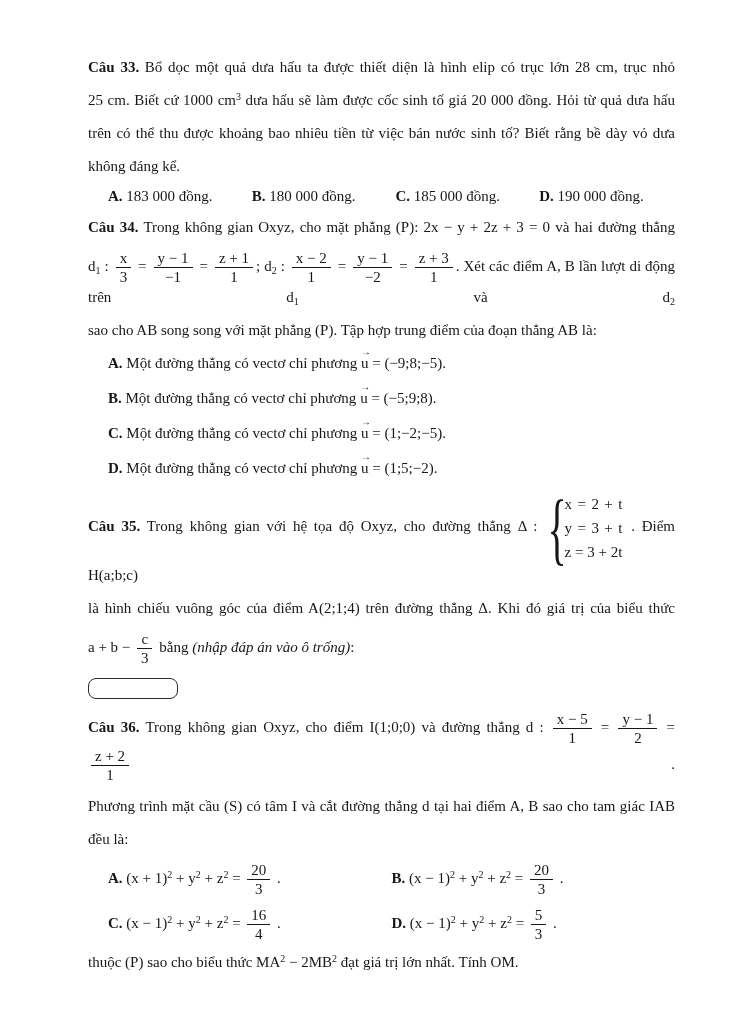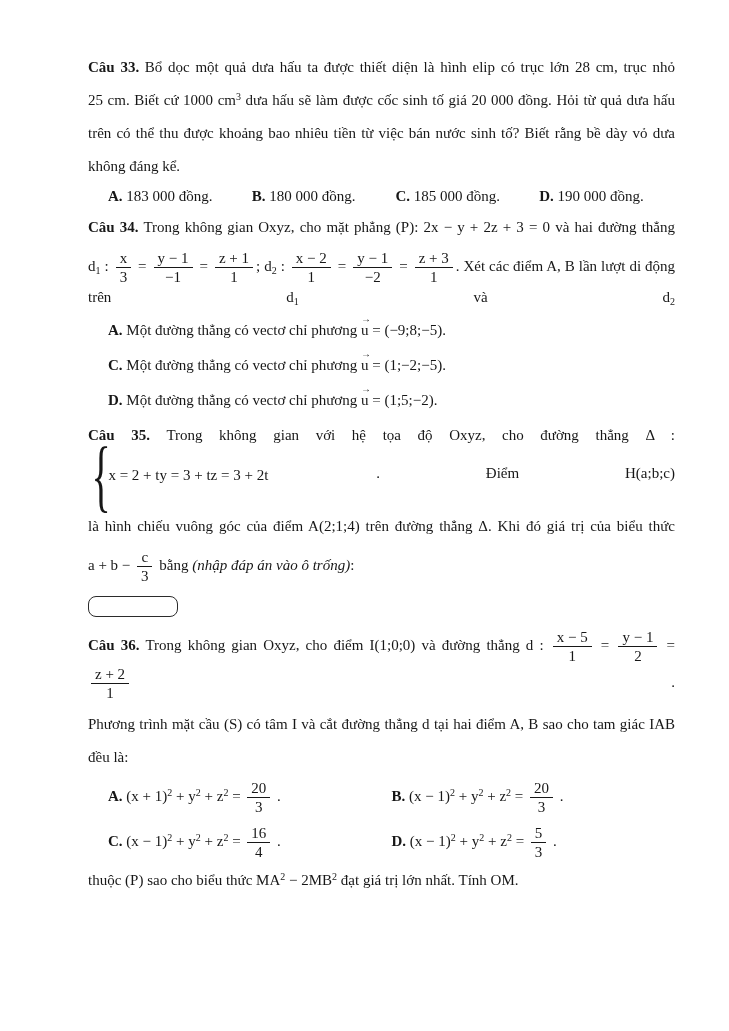--- a/index.html
+++ b/index.html
@@ -35,21 +35,21 @@
   .vec { position: relative; display: inline-block; }
   .vec::before {
     content: "\2192"; position: absolute; left: 0; top: -11px; font-size: 10px;
   }
   .cases { display: inline-flex; align-items: center; vertical-align: middle; margin: 0 2px; }
   .cases::before {
     content: "{"; font-size: 80px; font-weight: 400; line-height: 58px;
     transform: scaleX(0.5); transform-origin: center;
     margin: 0 -12px 0 -8px;
   }
-  .crows { display: inline-flex; flex-direction: row; }
+  .crows { display: inline-flex; flex-direction: column; }
   .crow { line-height: 24px; text-align: left; }
   .boxline { margin-top: 2px; margin-bottom: 11px; }
   .inputbox {
     display: block; width: 90px; height: 21px; box-sizing: border-box;
     border: 1.8px solid #2b2b2b; border-radius: 8px; background: #ffffff;
     font: inherit; padding: 0 6px; outline: none;
   }
 </style>
 </head>
 <body>
@@ -81,21 +81,23 @@
         </span><span>; d</span><sub>2</sub><span> : </span><span class="frac">
           <span class="fn">x − 2</span>
           <span class="fd">1</span>
         </span><span> = </span><span class="frac">
           <span class="fn">y − 1</span>
           <span class="fd">−2</span>
         </span><span> = </span><span class="frac">
           <span class="fn">z + 3</span>
           <span class="fd">1</span>
         </span><span>. Xét các điểm A, B lần lượt di động trên d</span><sub>1</sub><span> và d</span><sub>2</sub></div>
+      <div class="line"><span>sao cho AB song song với mặt phẳng (P). Tập hợp trung điểm của đoạn thẳng AB là:</span></div>
       <div class="line ind optline"><strong>A.</strong><span> Một đường thẳng có vectơ chỉ phương </span><span class="vec">u</span><span> = (−9;8;−5).</span></div>
+      <div class="line ind optline"><strong>B.</strong><span> Một đường thẳng có vectơ chỉ phương </span><span class="vec">u</span><span> = (−5;9;8).</span></div>
       <div class="line ind optline"><strong>C.</strong><span> Một đường thẳng có vectơ chỉ phương </span><span class="vec">u</span><span> = (1;−2;−5).</span></div>
       <div class="line ind optline"><strong>D.</strong><span> Một đường thẳng có vectơ chỉ phương </span><span class="vec">u</span><span> = (1;5;−2).</span></div>
     </section>
     <section class="q">
       <div class="line j"><strong>Câu 35.</strong><span> Trong không gian với hệ tọa độ Oxyz, cho đường thẳng Δ : </span><span class="cases">
           <span class="crows">
             <span class="crow">x = 2 + t</span>
             <span class="crow">y = 3 + t</span>
             <span class="crow">z = 3 + 2t</span>
           </span>

